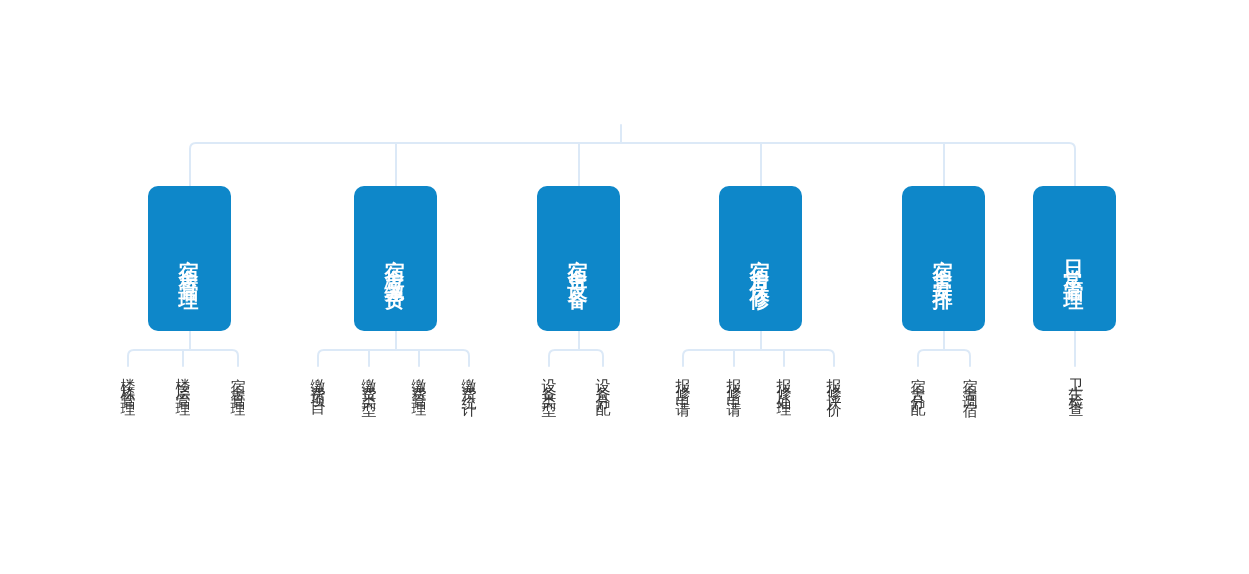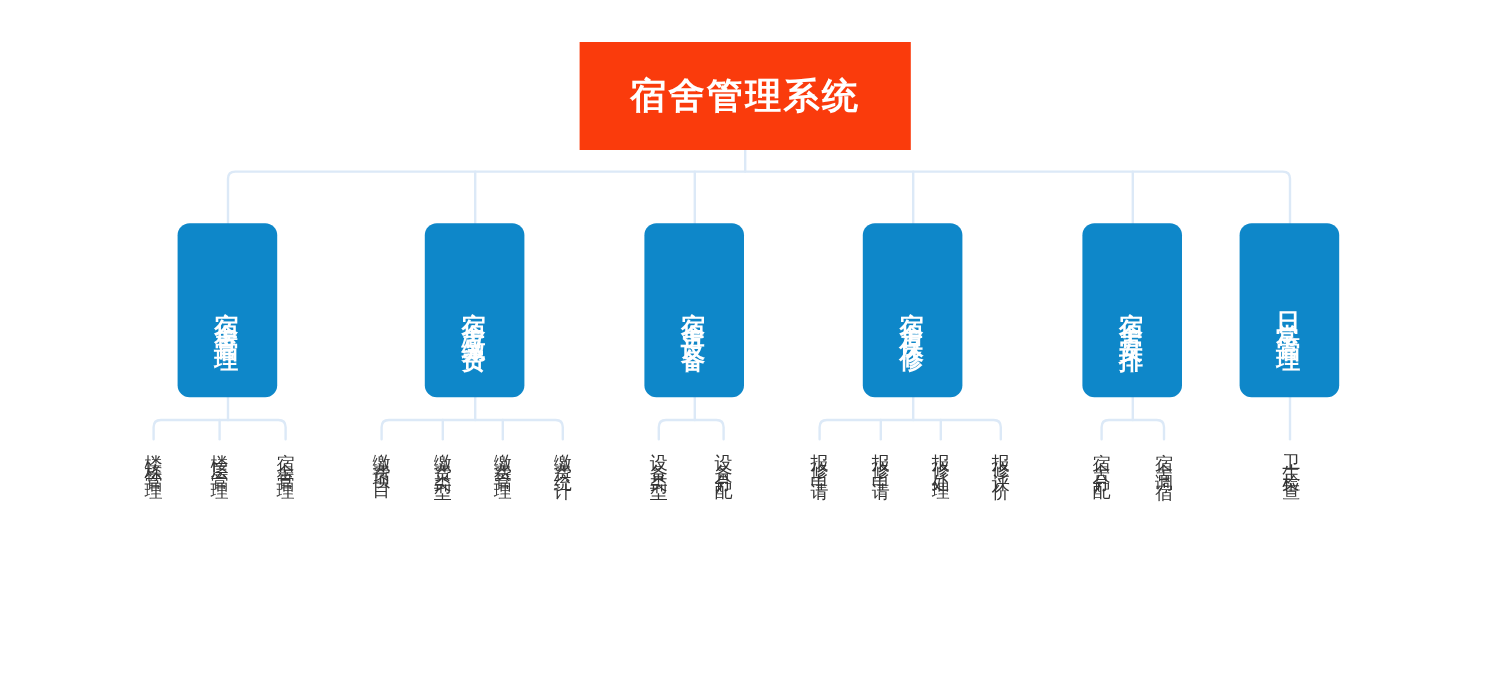--- a/index.html
+++ b/index.html
@@ -55,21 +55,20 @@
       <path d="M 549 366 V 356 Q 549 350 555 350 H 597 Q 603 350 603 356 V 366" fill="none" stroke="#dce9f7" stroke-width="2" stroke-linecap="round"></path>
       <path d="M 761 331 V 350" fill="none" stroke="#dce9f7" stroke-width="2" stroke-linecap="round"></path>
       <path d="M 683 366 V 356 Q 683 350 689 350 H 828 Q 834 350 834 356 V 366" fill="none" stroke="#dce9f7" stroke-width="2" stroke-linecap="round"></path>
       <path d="M 734 350 V 366" fill="none" stroke="#dce9f7" stroke-width="2" stroke-linecap="round"></path>
       <path d="M 784 350 V 366" fill="none" stroke="#dce9f7" stroke-width="2" stroke-linecap="round"></path>
       <path d="M 944 331 V 350" fill="none" stroke="#dce9f7" stroke-width="2" stroke-linecap="round"></path>
       <path d="M 918 366 V 356 Q 918 350 924 350 H 964 Q 970 350 970 356 V 366" fill="none" stroke="#dce9f7" stroke-width="2" stroke-linecap="round"></path>
       <path d="M 1075 331 V 366" fill="none" stroke="#dce9f7" stroke-width="2" stroke-linecap="round"></path>
     </svg>
 
-  <div class="root-node" style="background: rgb(250, 59, 12); color: rgb(255, 255, 255);">宿舍管理系统</div>
 
   <div class="branch-node" style="left: 148px; background: rgb(14, 135, 201); color: rgb(255, 255, 255);">
     <span class="vtext">宿舍管理</span>
   </div>
   <div class="branch-node" style="left: 354px; background: rgb(14, 135, 201); color: rgb(255, 255, 255);">
     <span class="vtext">宿舍缴费</span>
   </div>
   <div class="branch-node" style="left: 537px; background: rgb(14, 135, 201); color: rgb(255, 255, 255);">
     <span class="vtext">宿舍设备</span>
   </div>

